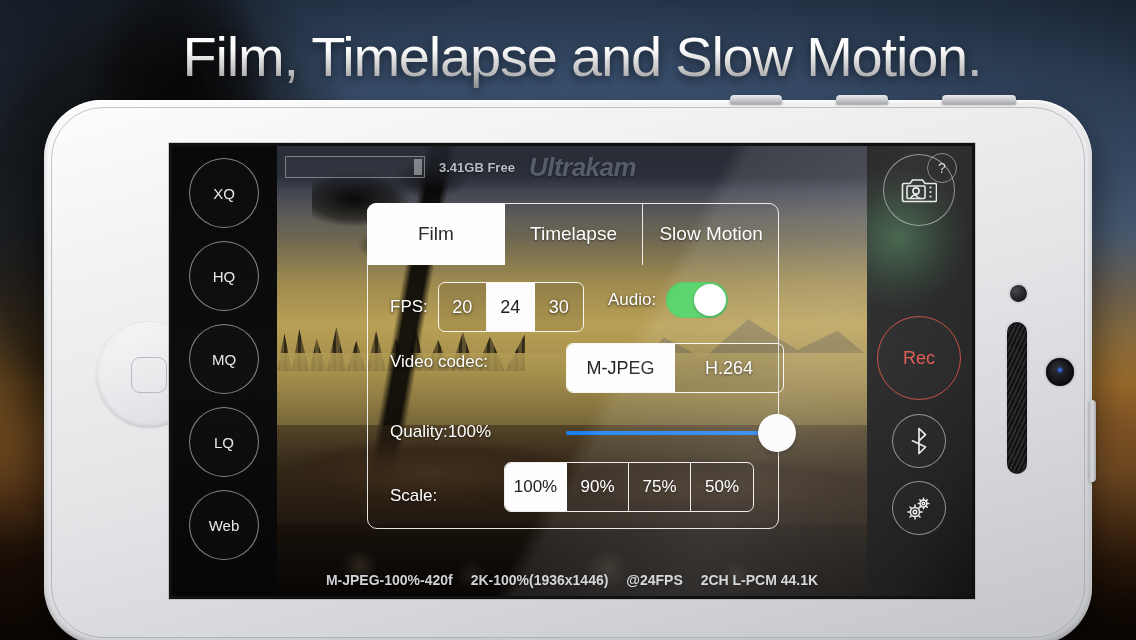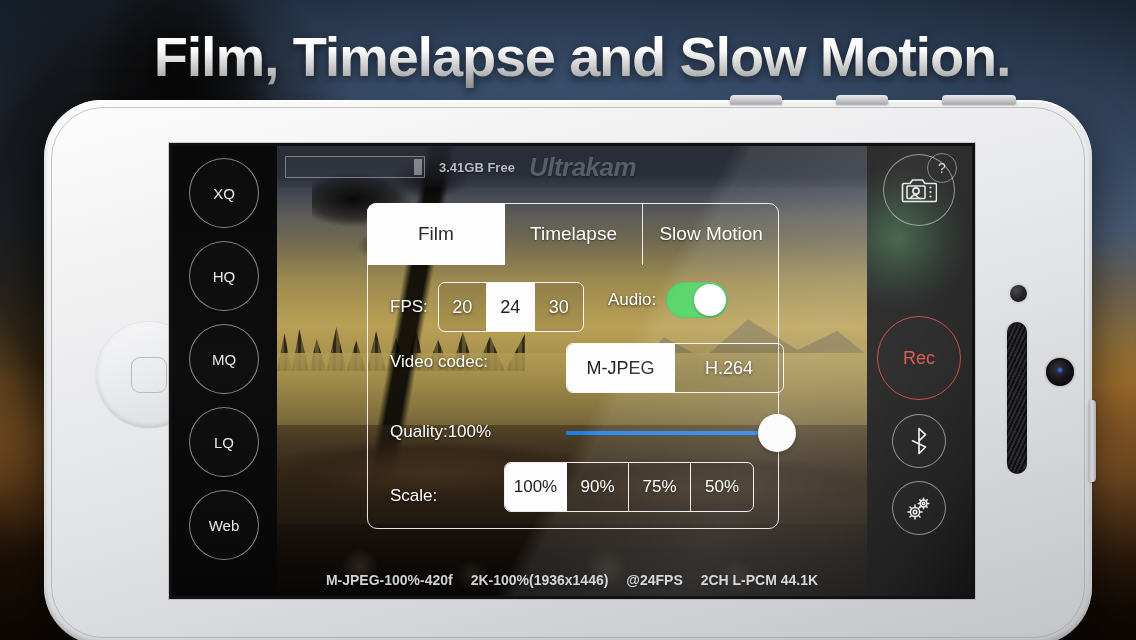--- a/index.html
+++ b/index.html
@@ -32,21 +32,21 @@
     background:radial-gradient(ellipse 120px 210px at 180px 120px, rgba(5,4,3,.88) 0%, rgba(8,6,4,.45) 55%, rgba(0,0,0,0) 80%);
   }
   .bg-vig {
     background:radial-gradient(ellipse 860px 560px at 568px 330px, rgba(0,0,0,0) 40%, rgba(0,0,0,.30) 78%, rgba(0,0,0,.58) 100%);
   }
 
   
   #headline {
     position:absolute; top:24px; left:0; width:100%;
     text-align:center;
-    font-size:56px; font-weight:bold;
+    font-size:56px; font-weight:normal;
     letter-spacing:-1.2px;
     background:linear-gradient(180deg,#ffffff 0%,#fbfbfb 40%,#d3d3d3 62%,#a8a8a8 86%,#939393 100%);
     -webkit-background-clip:text; background-clip:text;
     color:transparent; -webkit-text-fill-color:transparent;
     filter:drop-shadow(0 3px 5px rgba(0,0,0,.55));
     white-space:nowrap;
     padding-left:28px;
   }
 
   

